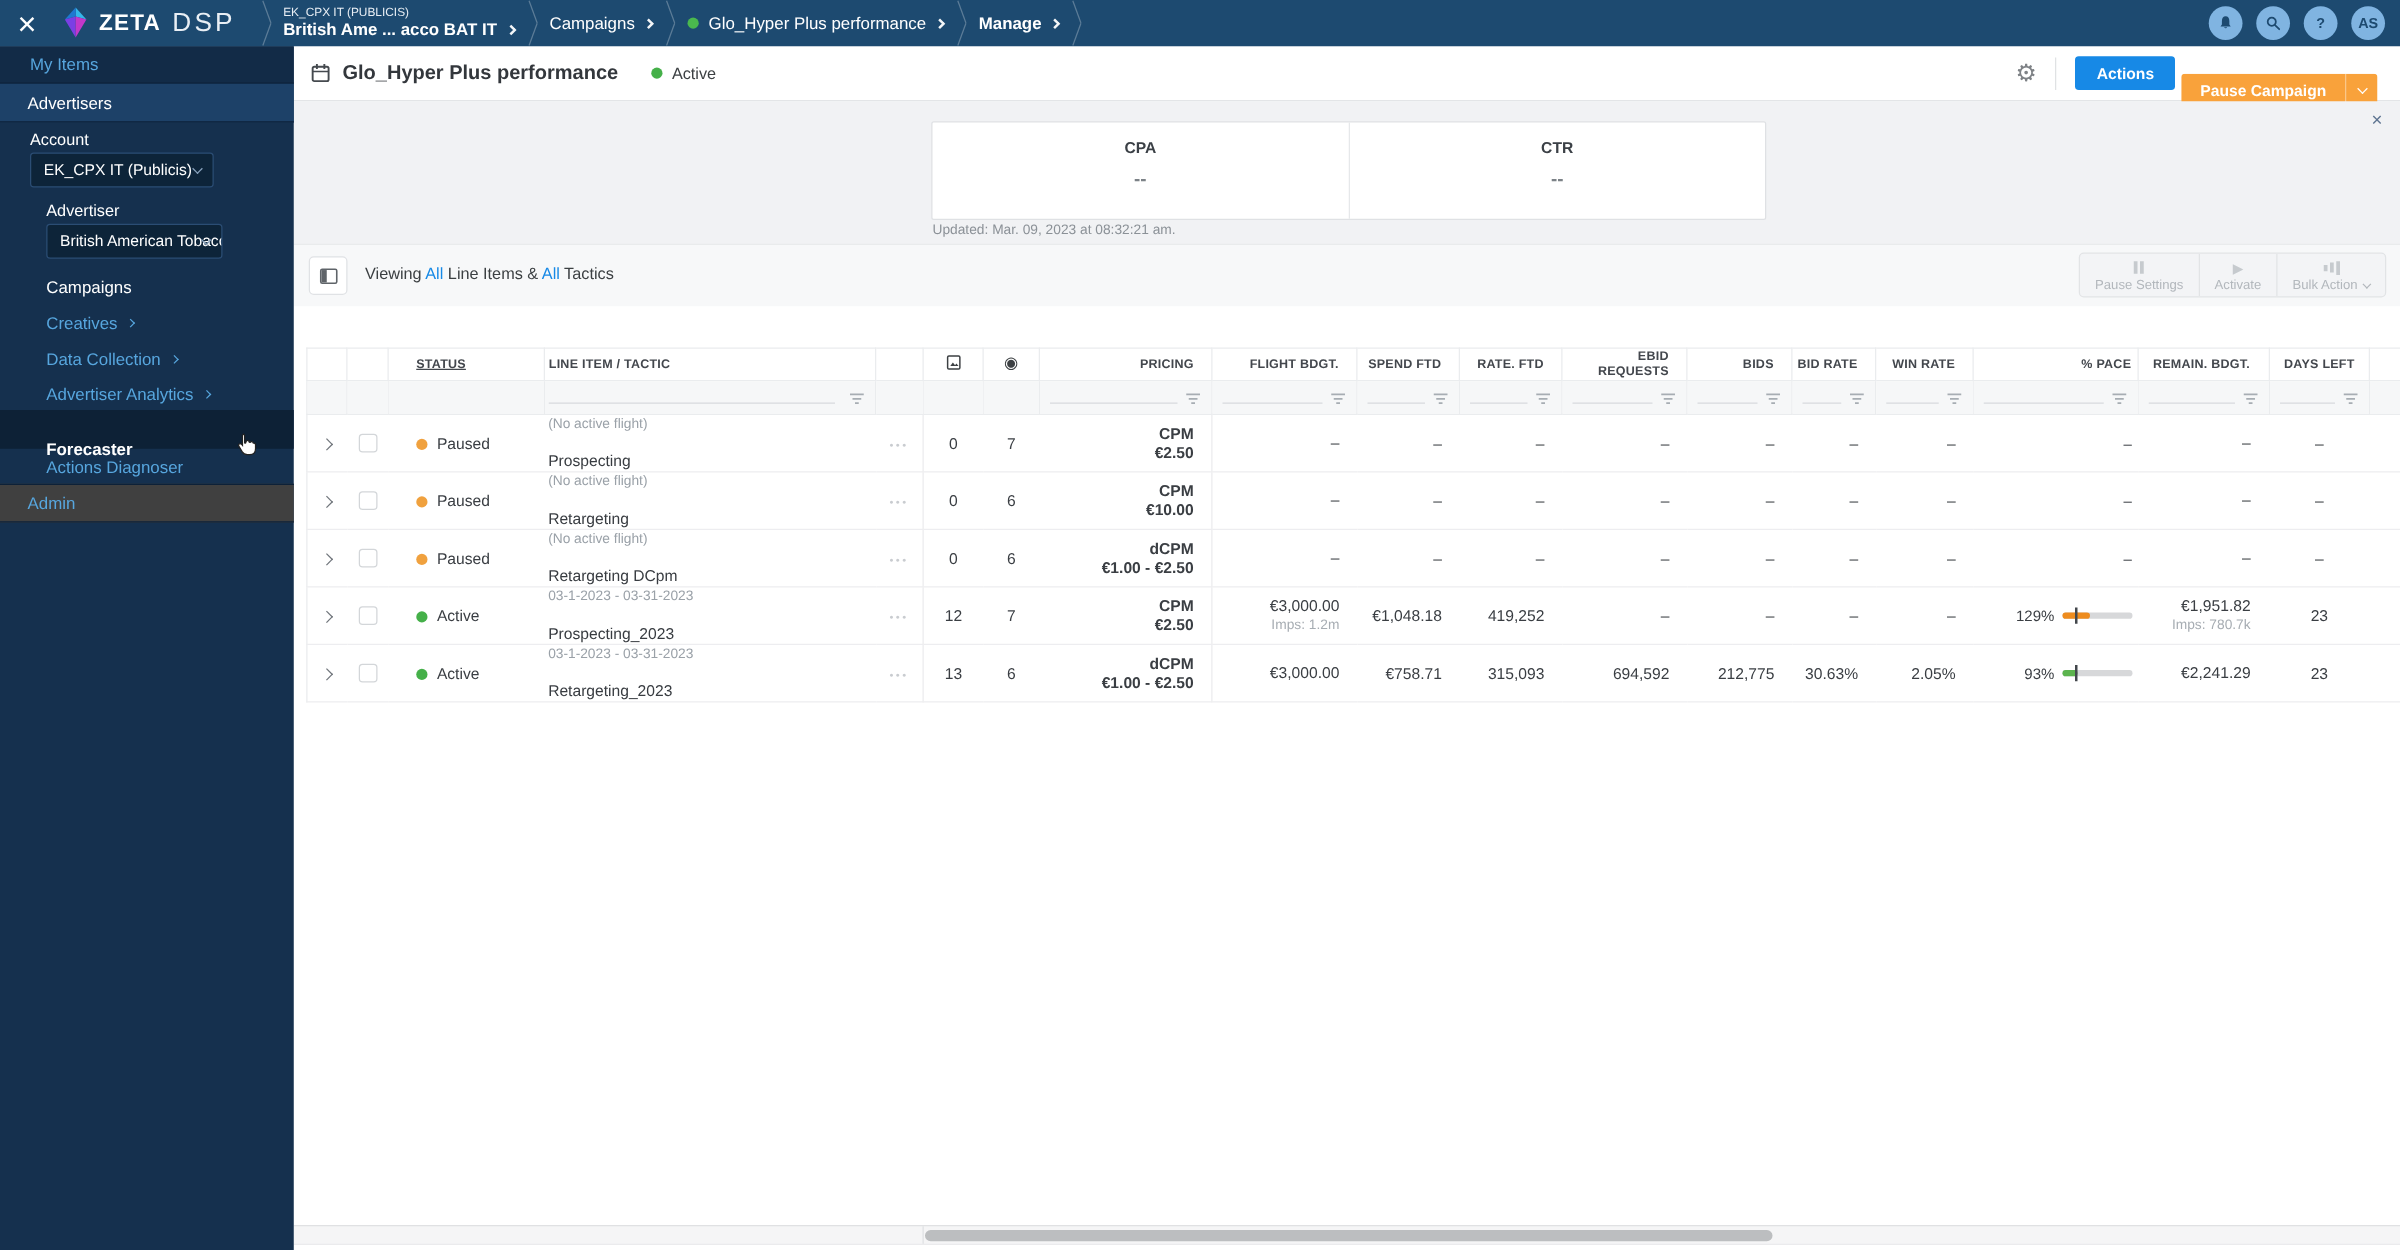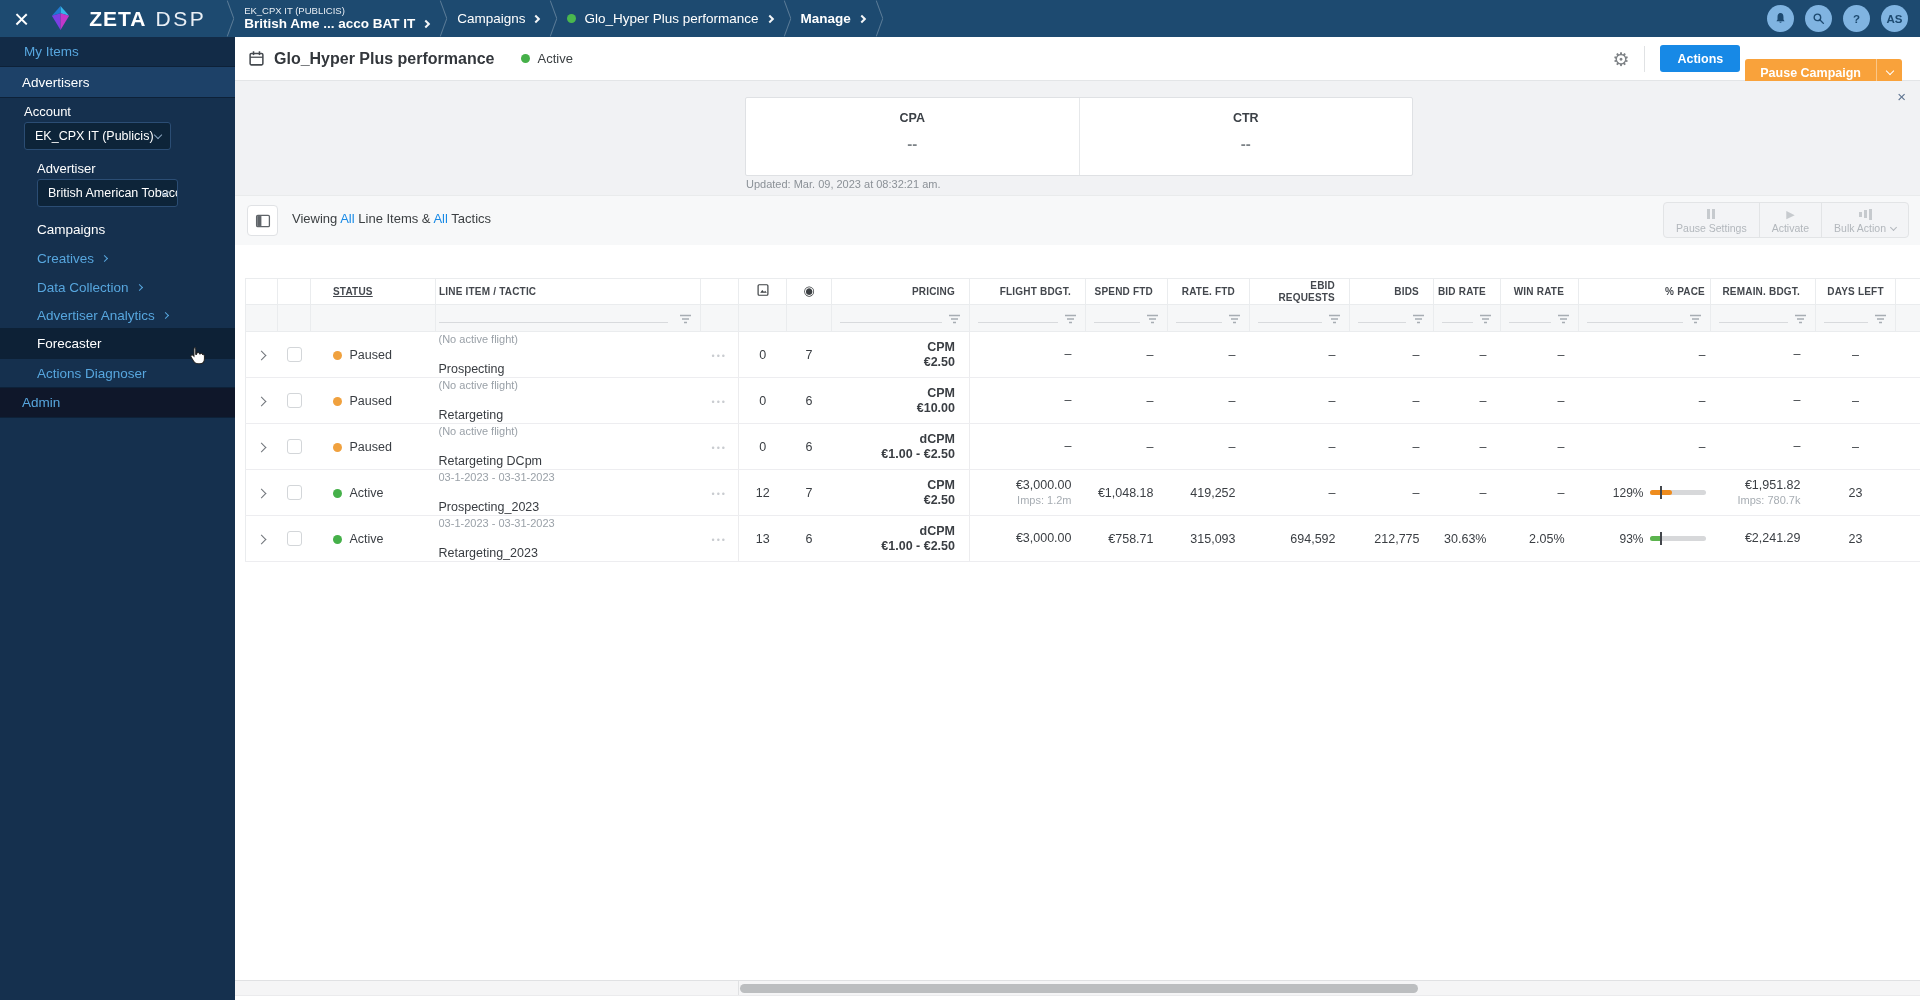--- a/index.html
+++ b/index.html
@@ -4,21 +4,21 @@
 <style>
   *{margin:0;padding:0;box-sizing:border-box;}
   html,body{width:1920px;height:1000px;overflow:hidden;}
   body{font-family:"Liberation Sans","DejaVu Sans",sans-serif;background:#f7f8f9;position:relative;}
   .glyph{font-family:"DejaVu Sans",sans-serif;}
 
   
   .navbar{position:absolute;top:0;left:0;right:0;height:37px;background:#1d4a70;display:flex;align-items:center;z-index:20;}
   .nav-close{margin-left:14px;font-size:26px;font-weight:300;color:#fff;line-height:30px;cursor:pointer;}
   .brand{display:flex;align-items:center;margin-left:20px;}
-  .brand-zeta{font-size:21px;font-weight:700;color:#fff;letter-spacing:1px;margin-left:17px;}
+  .brand-zeta{font-size:18px;font-weight:700;color:#fff;letter-spacing:1px;margin-left:7px;}
   .brand-dsp{font-size:21px;font-weight:400;color:#e9eff5;letter-spacing:2.5px;margin-left:9px;}
   .crumbs{display:flex;align-items:center;height:100%;margin-left:10px;flex:1;}
   .sep{position:relative;width:14px;height:37px;margin:0 7px;flex:none;}
   .sep i{position:absolute;left:7px;width:1px;height:19px;background:rgba(255,255,255,.28);}
   .sep .t{top:0;transform:rotate(-20deg);}
   .sep .b{bottom:0;transform:rotate(20deg);}
   .crumb{color:#fff;font-size:13.5px;display:flex;align-items:center;white-space:nowrap;cursor:pointer;}
   .crumb.two-line{flex-direction:column;align-items:flex-start;}
   .crumb-eyebrow{font-size:9.5px;color:#e8eef4;line-height:11px;}
   .crumb-main{display:flex;align-items:center;font-weight:600;font-size:13.5px;line-height:16px;}
@@ -34,21 +34,21 @@
   .sb-myitems{top:0;height:30px;padding-left:24px;color:#57a6de;font-size:13.5px;border-bottom:1px solid #0d2138;background:#122b47;cursor:pointer;}
   .sb-advertisers{top:30px;height:31px;padding-left:22px;color:#fff;font-size:13.5px;background:#1d4168;border-bottom:1px solid #0d2138;cursor:pointer;}
   .sb-label{position:absolute;color:#fff;font-size:13px;}
   .sb-select{position:absolute;height:28px;background:#0d2439;border:1px solid #2b4d74;border-radius:3px;color:#fff;font-size:12.5px;display:flex;align-items:center;padding:0 22px 0 10px;overflow:hidden;white-space:nowrap;cursor:pointer;}
   .sb-select .chev-dn{position:absolute;right:9px;top:9px;}
   .chev-dn{width:6px;height:6px;border-right:1.5px solid #8aa4bf;border-bottom:1.5px solid #8aa4bf;transform:rotate(45deg);}
   .sb-link{position:absolute;font-size:13.5px;color:#57a6de;display:flex;align-items:center;cursor:pointer;}
   .sb-link.white{color:#fff;}
   .sb-link .lchev{width:5px;height:5px;border-top:1.5px solid #57a6de;border-right:1.5px solid #57a6de;transform:rotate(45deg);margin-left:8px;}
   .sb-hover{position:absolute;left:0;right:0;top:291px;height:31px;background:#0d2136;}
-  .sb-admin{top:350px;height:31px;padding-left:22px;color:#57a6de;font-size:13.5px;background:#0f172a;border-top:1px solid #0d2138;border-bottom:1px solid #0d2138;cursor:pointer;}
+  .sb-admin{top:350px;height:31px;padding-left:22px;color:#57a6de;font-size:13.5px;background:#404040;border-top:1px solid #0d2138;border-bottom:1px solid #0d2138;cursor:pointer;}
 
   
   .main{position:absolute;left:235px;top:37px;right:0;bottom:0;background:#f7f8f9;}
   .page-header{height:44px;background:#fff;border-bottom:1px solid #e3e5e7;display:flex;align-items:center;padding:0 18px 0 13px;}
   .page-title{font-size:16px;font-weight:700;color:#33373c;margin-left:9px;}
   .hdr-status{display:flex;align-items:center;margin-left:26px;}
   .st-dot{width:9px;height:9px;border-radius:50%;background:#45b049;margin-right:8px;}
   .st-txt{font-size:13px;color:#3c4043;}
   .hdr-right{margin-left:auto;display:flex;align-items:center;}
   .gear{font-size:19px;color:#7e8286;cursor:pointer;}
@@ -241,21 +241,21 @@
     </div>
   <div class="sb-link" style="left:37px;top:243px;">
       <span>Data Collection</span>
       <i class="lchev"></i>
     </div>
   <div class="sb-link" style="left:37px;top:271px;">
       <span>Advertiser Analytics</span>
       <i class="lchev"></i>
     </div>
   <div class="sb-hover"></div>
-  <div class="sb-link white" style="left:37px;top:299px;">
+  <div class="sb-link white" style="left:37px;top:315px;font-weight:bold;">
       <span>Forecaster</span>
     </div>
   <div class="sb-link" style="left:37px;top:329px;">
       <span>Actions Diagnoser</span>
     </div>
   <div class="sb-row sb-admin">
       <span>Admin</span>
     </div>
 </aside>
 

